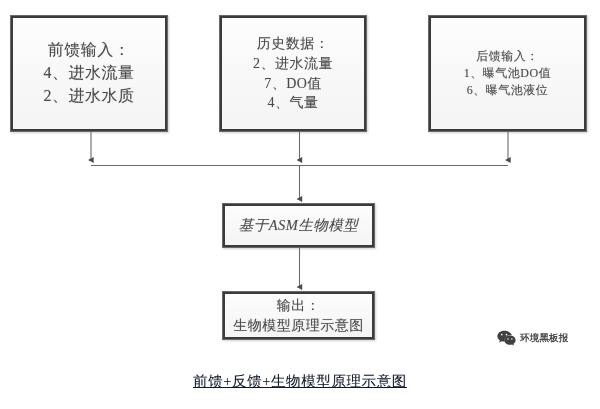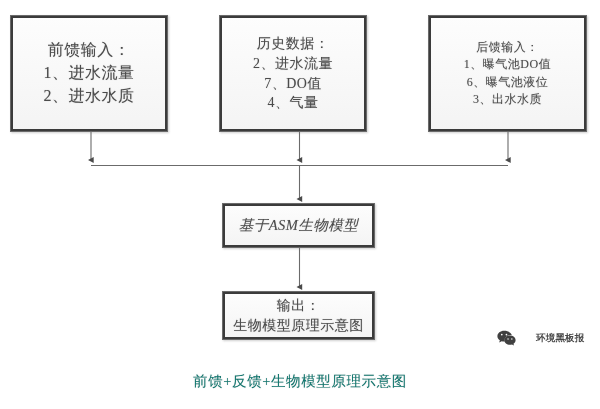--- a/index.html
+++ b/index.html
@@ -81,33 +81,34 @@
   }
 
   
   #caption {
     position: absolute;
     left: 0;
     top: 372px;
     width: 600px;
     text-align: center;
     font-size: 14.5px;
-    color: #0f766e;
+    color: #0f172a;
     letter-spacing: 0.6px;
     text-shadow: 0 0 1px rgba(150,150,150,0.5);
+    text-decoration: underline;
   }
 
   
   #watermark {
     position: absolute;
     left: 497px;
     top: 330px;
     display: flex;
     align-items: center;
-    gap: 20px;
+    gap: 4px;
     opacity: 0.88;
   }
   #watermark .wm-logo {
     width: 19px;
     height: 16px;
     position: relative;
     flex: none;
   }
   #watermark .wm-text {
     font-size: 9.5px;
@@ -138,36 +139,35 @@
 
     <line x1="508" y1="132" x2="508" y2="160" stroke="#6b6b6b" stroke-width="1.1" marker-end="url(#arrowhead)"></line>
 
     <line x1="299.5" y1="165" x2="299.5" y2="199" stroke="#6b6b6b" stroke-width="1.1" marker-end="url(#arrowhead)"></line>
 
     <line x1="299.5" y1="248" x2="299.5" y2="287" stroke="#6b6b6b" stroke-width="1.1" marker-end="url(#arrowhead)"></line>
   </svg>
 
   <div class="node" id="box-feedforward">
     <span class="line">前馈输入：</span>
-    <span class="line">1、进水流量</span>
+    <span class="line">4、进水流量</span>
     <span class="line">2、进水水质</span>
   </div>
 
   <div class="node" id="box-history">
     <span class="line">历史数据：</span>
     <span class="line">2、进水流量</span>
     <span class="line">7、DO值</span>
     <span class="line">4、气量</span>
   </div>
 
   <div class="node" id="box-feedback">
     <span class="line">后馈输入：</span>
     <span class="line">1、曝气池DO值</span>
     <span class="line">6、曝气池液位</span>
-    <span class="line">3、出水水质</span>
   </div>
 
   <div class="node" id="box-model">
     <span class="line">基于ASM生物模型</span>
   </div>
 
   <div class="node" id="box-output">
     <span class="line">输出：</span>
     <span class="line">生物模型原理示意图</span>
   </div>

